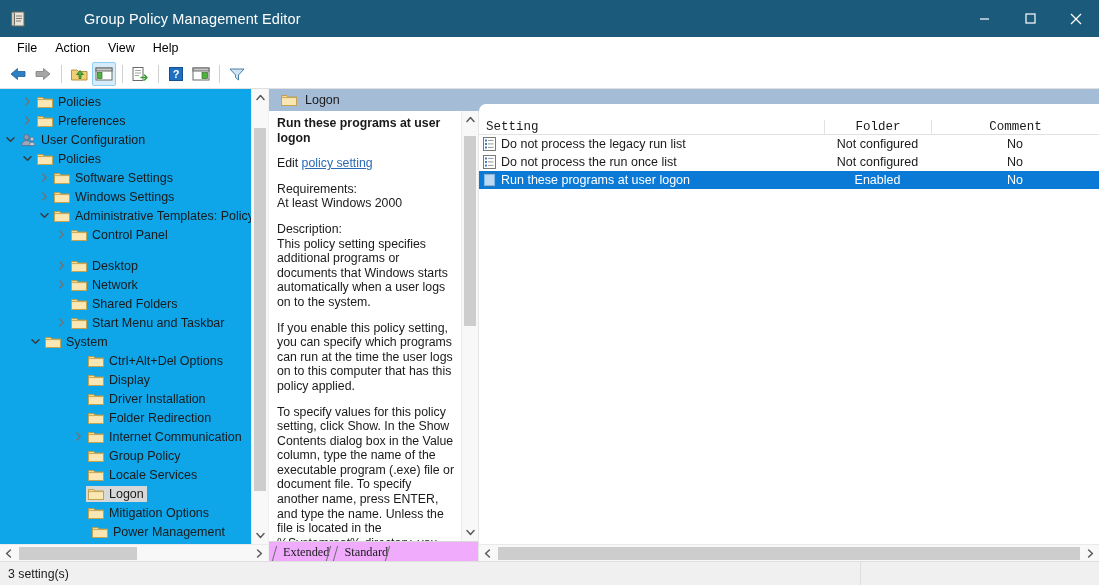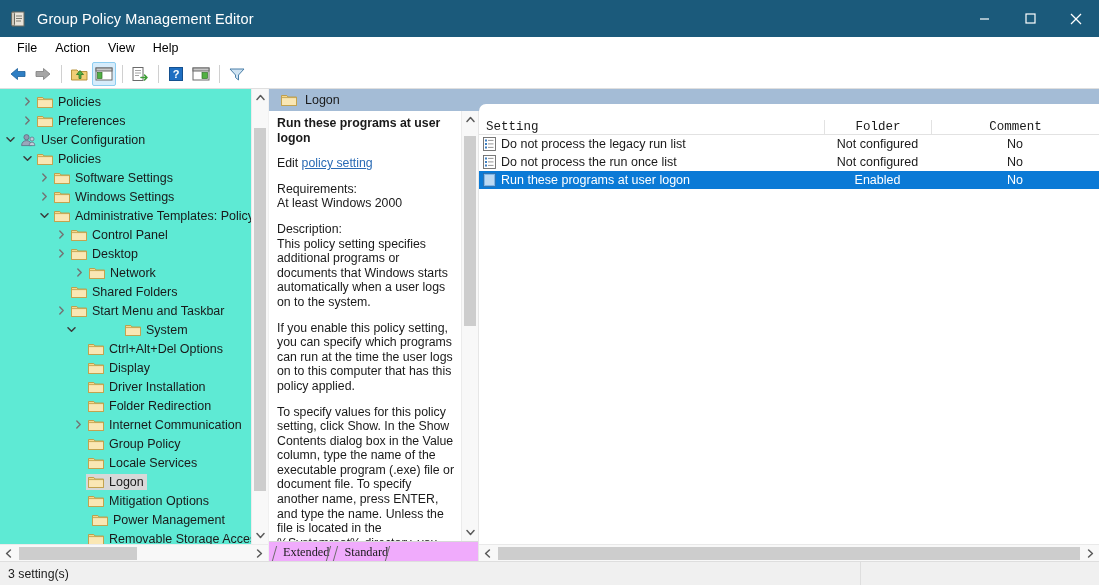--- a/index.html
+++ b/index.html
@@ -17,20 +17,21 @@
     box-sizing: border-box;
   }
 
   
   .titlebar {
     height: 37px;
     background: #1b5a7b;
     display: flex; align-items: center;
     flex: 0 0 auto;
     position: relative;
+    gap: 47px;
   }
   .title-icon {
     width: 18px; height: 18px;
     margin-left: 10px; margin-right: 9px;
     position: relative;
     flex: 0 0 auto;
   }
   .title-text {
     color: #ffffff;
     font-size: 14.5px;
@@ -98,21 +99,21 @@
     position: relative;
     background: #f0f0f0;
     overflow: hidden;
   }
 
   
   .tree-pane {
     width: 269px;
     flex: 0 0 269px;
     display: flex; flex-direction: column;
-    background: #5eead4;
+    background: #0ea5e9;
     border-right: 1px solid #f0f0f0;
     box-sizing: border-box;
     overflow: hidden;
   }
   .tree-scroll-wrap {
     flex: 1 1 auto;
     display: flex;
     overflow: hidden;
     position: relative;
   }
@@ -584,35 +585,35 @@
                 </svg>
               </span>
               <span class="label-wrap">
                 <span class="ficon"><svg width="16" height="14" viewBox="0 0 16 14">
                     <path d="M0.5 2.5 L0.5 12.5 L15.5 12.5 L15.5 4 L7 4 L5.8 2.5 Z" fill="#f6d88e" stroke="#bd9a43" stroke-width="0.9" stroke-linejoin="round"></path>
                     <path d="M0.5 4.6 L15.5 4.6 L15.5 12.5 L0.5 12.5 Z" fill="#fae7b4" stroke="#bd9a43" stroke-width="0.8"></path>
                   </svg></span>
                 <span>Control Panel</span>
               </span>
             </div>
-            <div class="tree-row" style="padding-left: 53px;">
+            <div class="tree-row" style="padding-left: 53px; margin-top: 12px;">
               <span class="twisty">
                 <svg width="7" height="9" viewBox="0 0 7 9">
                   <path d="M1.8 1 L5.2 4.5 L1.8 8" fill="none" stroke="#737373" stroke-width="1.4" stroke-linecap="round" stroke-linejoin="round"></path>
                 </svg>
               </span>
               <span class="label-wrap">
                 <span class="ficon"><svg width="16" height="14" viewBox="0 0 16 14">
                     <path d="M0.5 2.5 L0.5 12.5 L15.5 12.5 L15.5 4 L7 4 L5.8 2.5 Z" fill="#f6d88e" stroke="#bd9a43" stroke-width="0.9" stroke-linejoin="round"></path>
                     <path d="M0.5 4.6 L15.5 4.6 L15.5 12.5 L0.5 12.5 Z" fill="#fae7b4" stroke="#bd9a43" stroke-width="0.8"></path>
                   </svg></span>
                 <span>Desktop</span>
               </span>
             </div>
-            <div class="tree-row" style="padding-left: 71px; text-align: right;">
+            <div class="tree-row" style="padding-left: 53px; text-align: right;">
               <span class="twisty">
                 <svg width="7" height="9" viewBox="0 0 7 9">
                   <path d="M1.8 1 L5.2 4.5 L1.8 8" fill="none" stroke="#737373" stroke-width="1.4" stroke-linecap="round" stroke-linejoin="round"></path>
                 </svg>
               </span>
               <span class="label-wrap">
                 <span class="ficon"><svg width="16" height="14" viewBox="0 0 16 14">
                     <path d="M0.5 2.5 L0.5 12.5 L15.5 12.5 L15.5 4 L7 4 L5.8 2.5 Z" fill="#f6d88e" stroke="#bd9a43" stroke-width="0.9" stroke-linejoin="round"></path>
                     <path d="M0.5 4.6 L15.5 4.6 L15.5 12.5 L0.5 12.5 Z" fill="#fae7b4" stroke="#bd9a43" stroke-width="0.8"></path>
                   </svg></span>
@@ -636,21 +637,21 @@
                 </svg>
               </span>
               <span class="label-wrap">
                 <span class="ficon"><svg width="16" height="14" viewBox="0 0 16 14">
                     <path d="M0.5 2.5 L0.5 12.5 L15.5 12.5 L15.5 4 L7 4 L5.8 2.5 Z" fill="#f6d88e" stroke="#bd9a43" stroke-width="0.9" stroke-linejoin="round"></path>
                     <path d="M0.5 4.6 L15.5 4.6 L15.5 12.5 L0.5 12.5 Z" fill="#fae7b4" stroke="#bd9a43" stroke-width="0.8"></path>
                   </svg></span>
                 <span>Start Menu and Taskbar</span>
               </span>
             </div>
-            <div class="tree-row" style="padding-left: 63px; gap: 44px;">
+            <div class="tree-row" style="padding-left: 27px;">
               <span class="twisty">
                 <svg width="9" height="7" viewBox="0 0 9 7">
                   <path d="M1 1.8 L4.5 5.2 L8 1.8" fill="none" stroke="#3a3a3a" stroke-width="1.5" stroke-linecap="round" stroke-linejoin="round"></path>
                 </svg>
               </span>
               <span class="label-wrap">
                 <span class="ficon"><svg width="16" height="14" viewBox="0 0 16 14">
                     <path d="M0.5 2.5 L0.5 12.5 L15.5 12.5 L15.5 4 L7 4 L5.8 2.5 Z" fill="#f6d88e" stroke="#bd9a43" stroke-width="0.9" stroke-linejoin="round"></path>
                     <path d="M0.5 4.6 L15.5 4.6 L15.5 12.5 L0.5 12.5 Z" fill="#fae7b4" stroke="#bd9a43" stroke-width="0.8"></path>
                   </svg></span>

